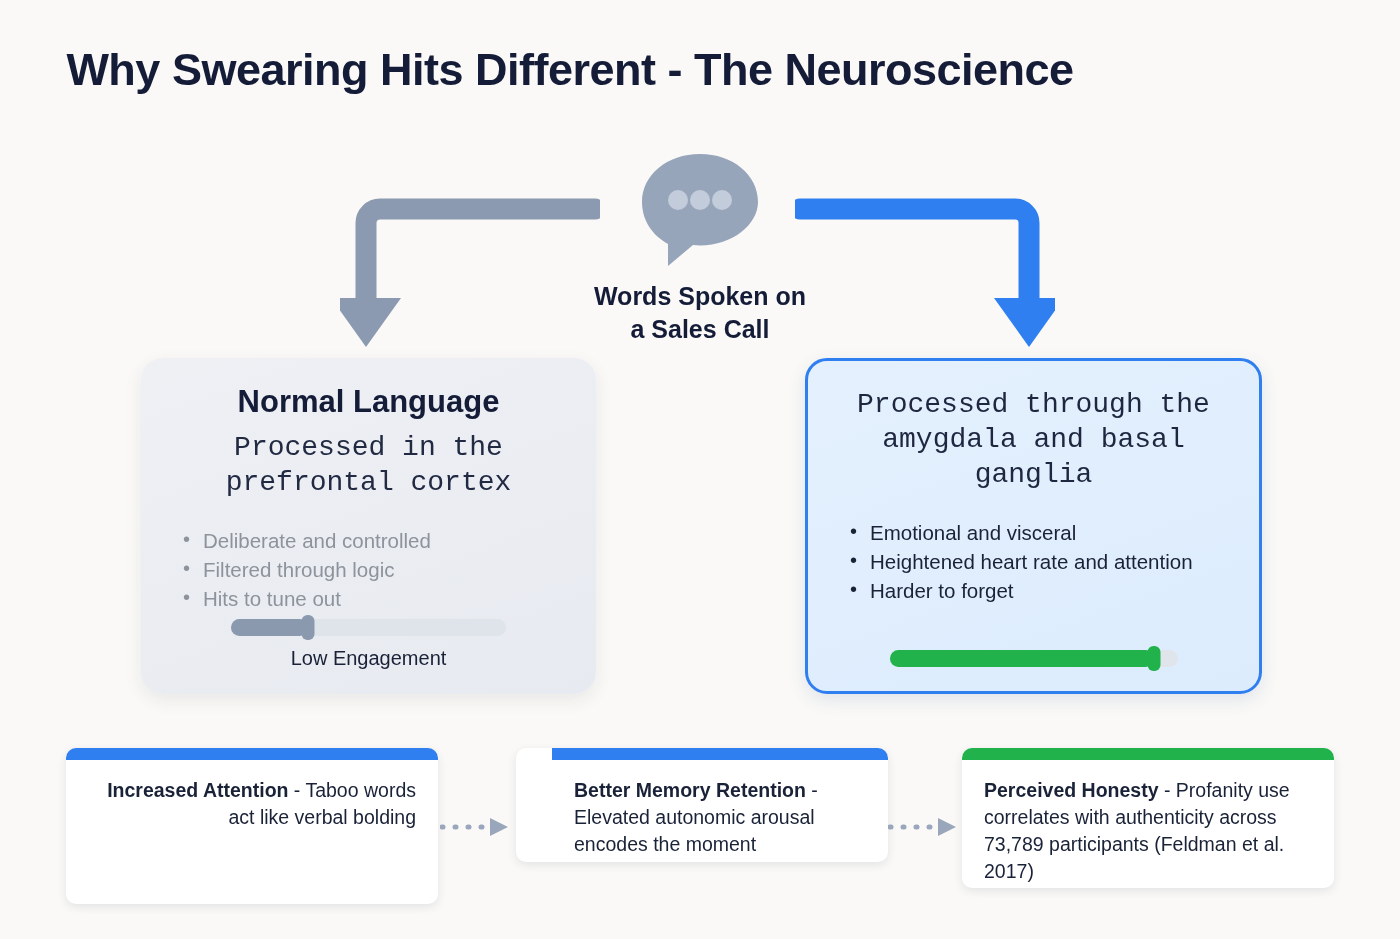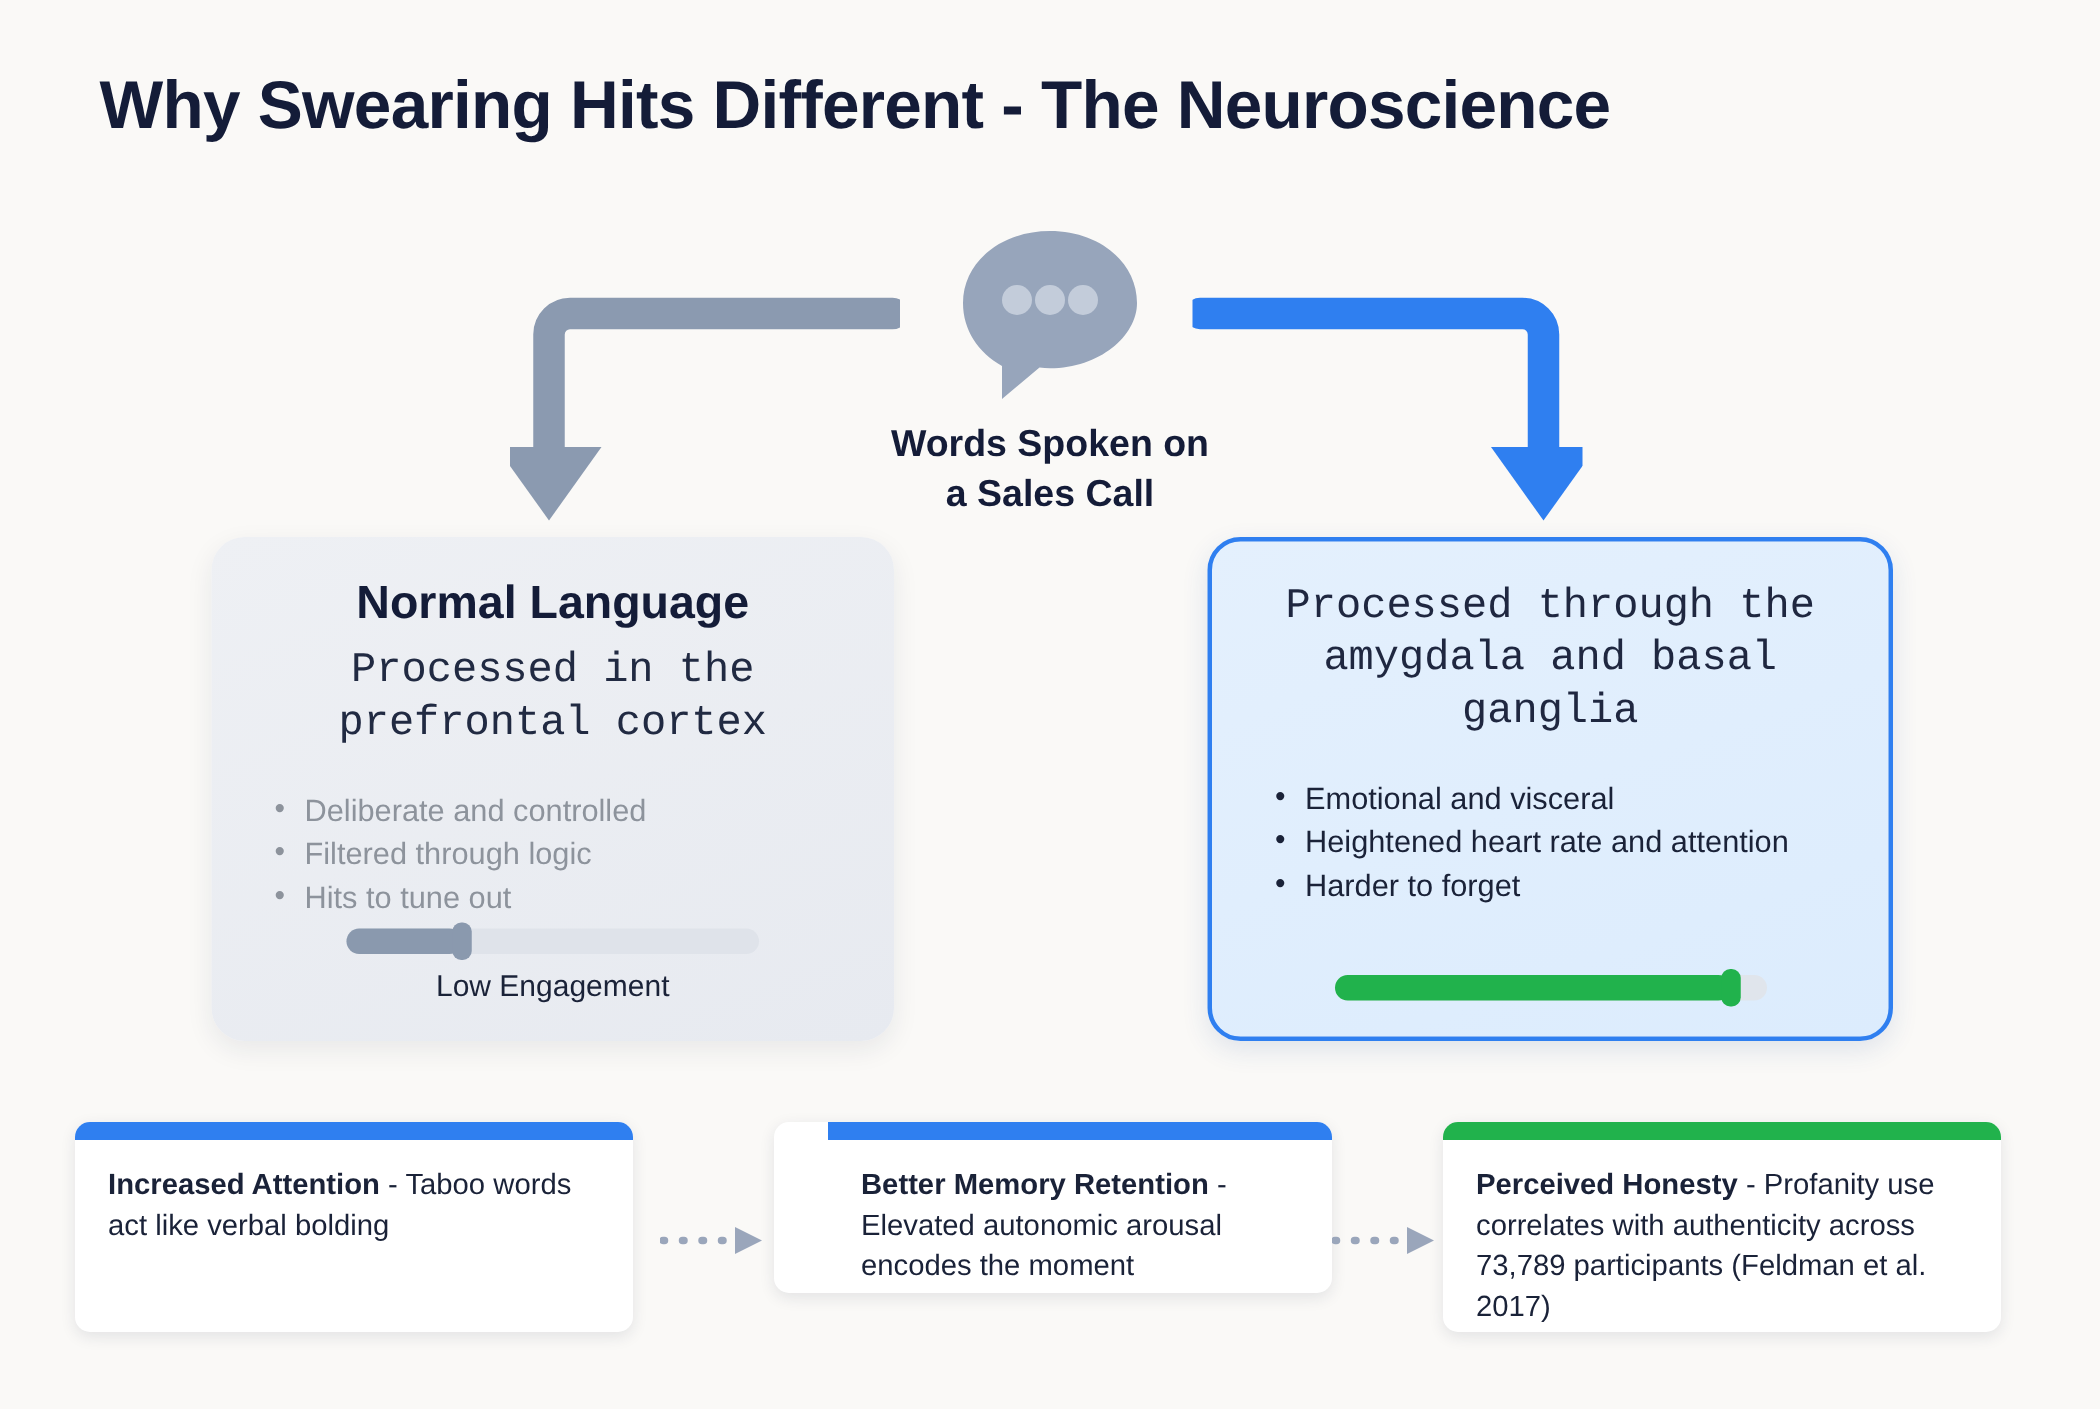--- a/index.html
+++ b/index.html
@@ -134,21 +134,21 @@
   
   .outcome-card {
     position:absolute;
     top:748px;
     width:372px;
     background:#fff;
     border-radius:10px;
     box-shadow:0 3px 10px rgba(30,40,70,.10);
     overflow:hidden;
   }
-  #outcome-0 { left:50px;  height:140px; }
+  #outcome-0 { left:66px;  height:156px;text-align:right; }
   #outcome-1 { left:516px; height:114px;padding-left:36px; }
   #outcome-2 { left:962px; height:140px; }
   .outcome-bar { height:12px; width:100%; }
   .outcome-text {
     padding:17px 22px 0;
     font-size:19.5px;
     line-height:1.38;
     color:#1a2238;
   }
   .outcome-text b { font-weight:bold; }

